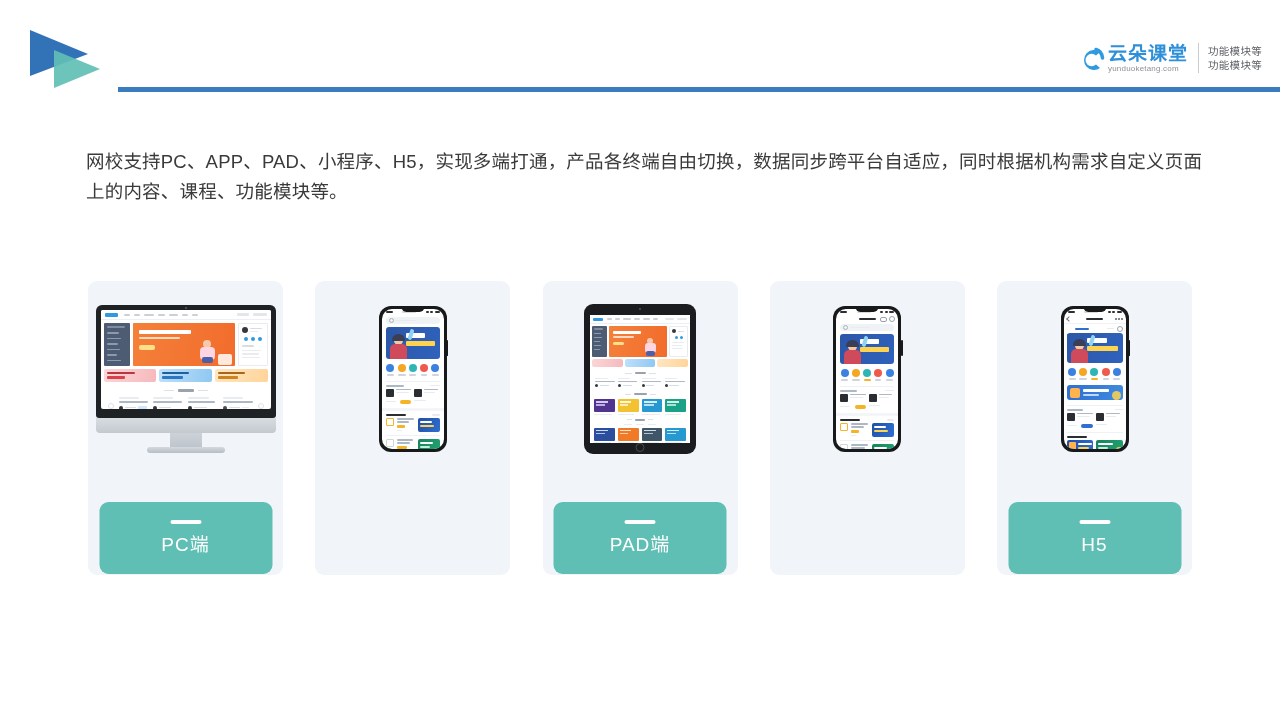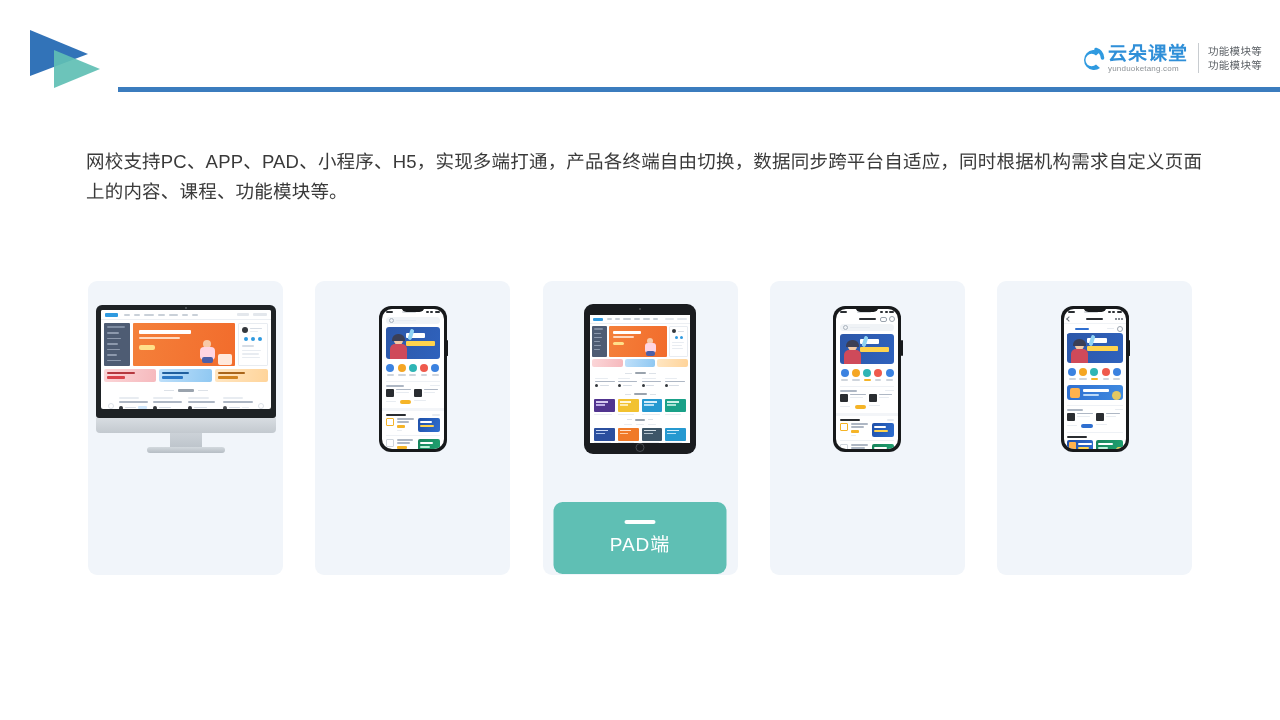--- a/index.html
+++ b/index.html
@@ -420,20 +420,24 @@
               </div>
               <div style="width:4px;height:4px;border-radius:50%;border:1px solid #dde2e8;margin-top:6px;"></div>
             </div>
           </div>
         </div>
         <div class="imac-chin"></div>
         <div class="imac-neck"></div>
         <div class="imac-base"></div>
       </div>
     </div>
+    <div class="label-box">
+      <div class="label-dash"></div>
+      <div class="label-text">PC端</div>
+    </div>
   </div>
 
   <div class="card">
     <div class="device-stage">
       <div class="iphone" style="width:68px;height:146px;">
         <div class="iphone-body">
           <div class="notch"></div>
           <div class="side-btn" style="top:34px;height:16px;"></div>
           <div class="iphone-screen scr">
             <div class="statusbar">
@@ -1013,15 +1017,19 @@
               <div style="flex:1;height:14px;border-radius:2px;background:linear-gradient(120deg,#17845c,#21a573);position:relative;">
                 <div style="position:absolute;left:2px;top:3px;width:15px;height:2px;background:#fff;border-radius:1px;"></div>
                 <div style="position:absolute;left:2px;top:7px;width:10px;height:2px;background:#bff2dc;border-radius:1px;"></div>
                 <div style="position:absolute;right:1px;bottom:1px;width:6px;height:6px;border-radius:50%;background:#ffd34d;"></div>
               </div>
             </div>
           </div>
         </div>
       </div>
     </div>
+    <div class="label-box">
+      <div class="label-dash"></div>
+      <div class="label-text">H5</div>
+    </div>
   </div>
 
 </div>
 
 </body></html>

